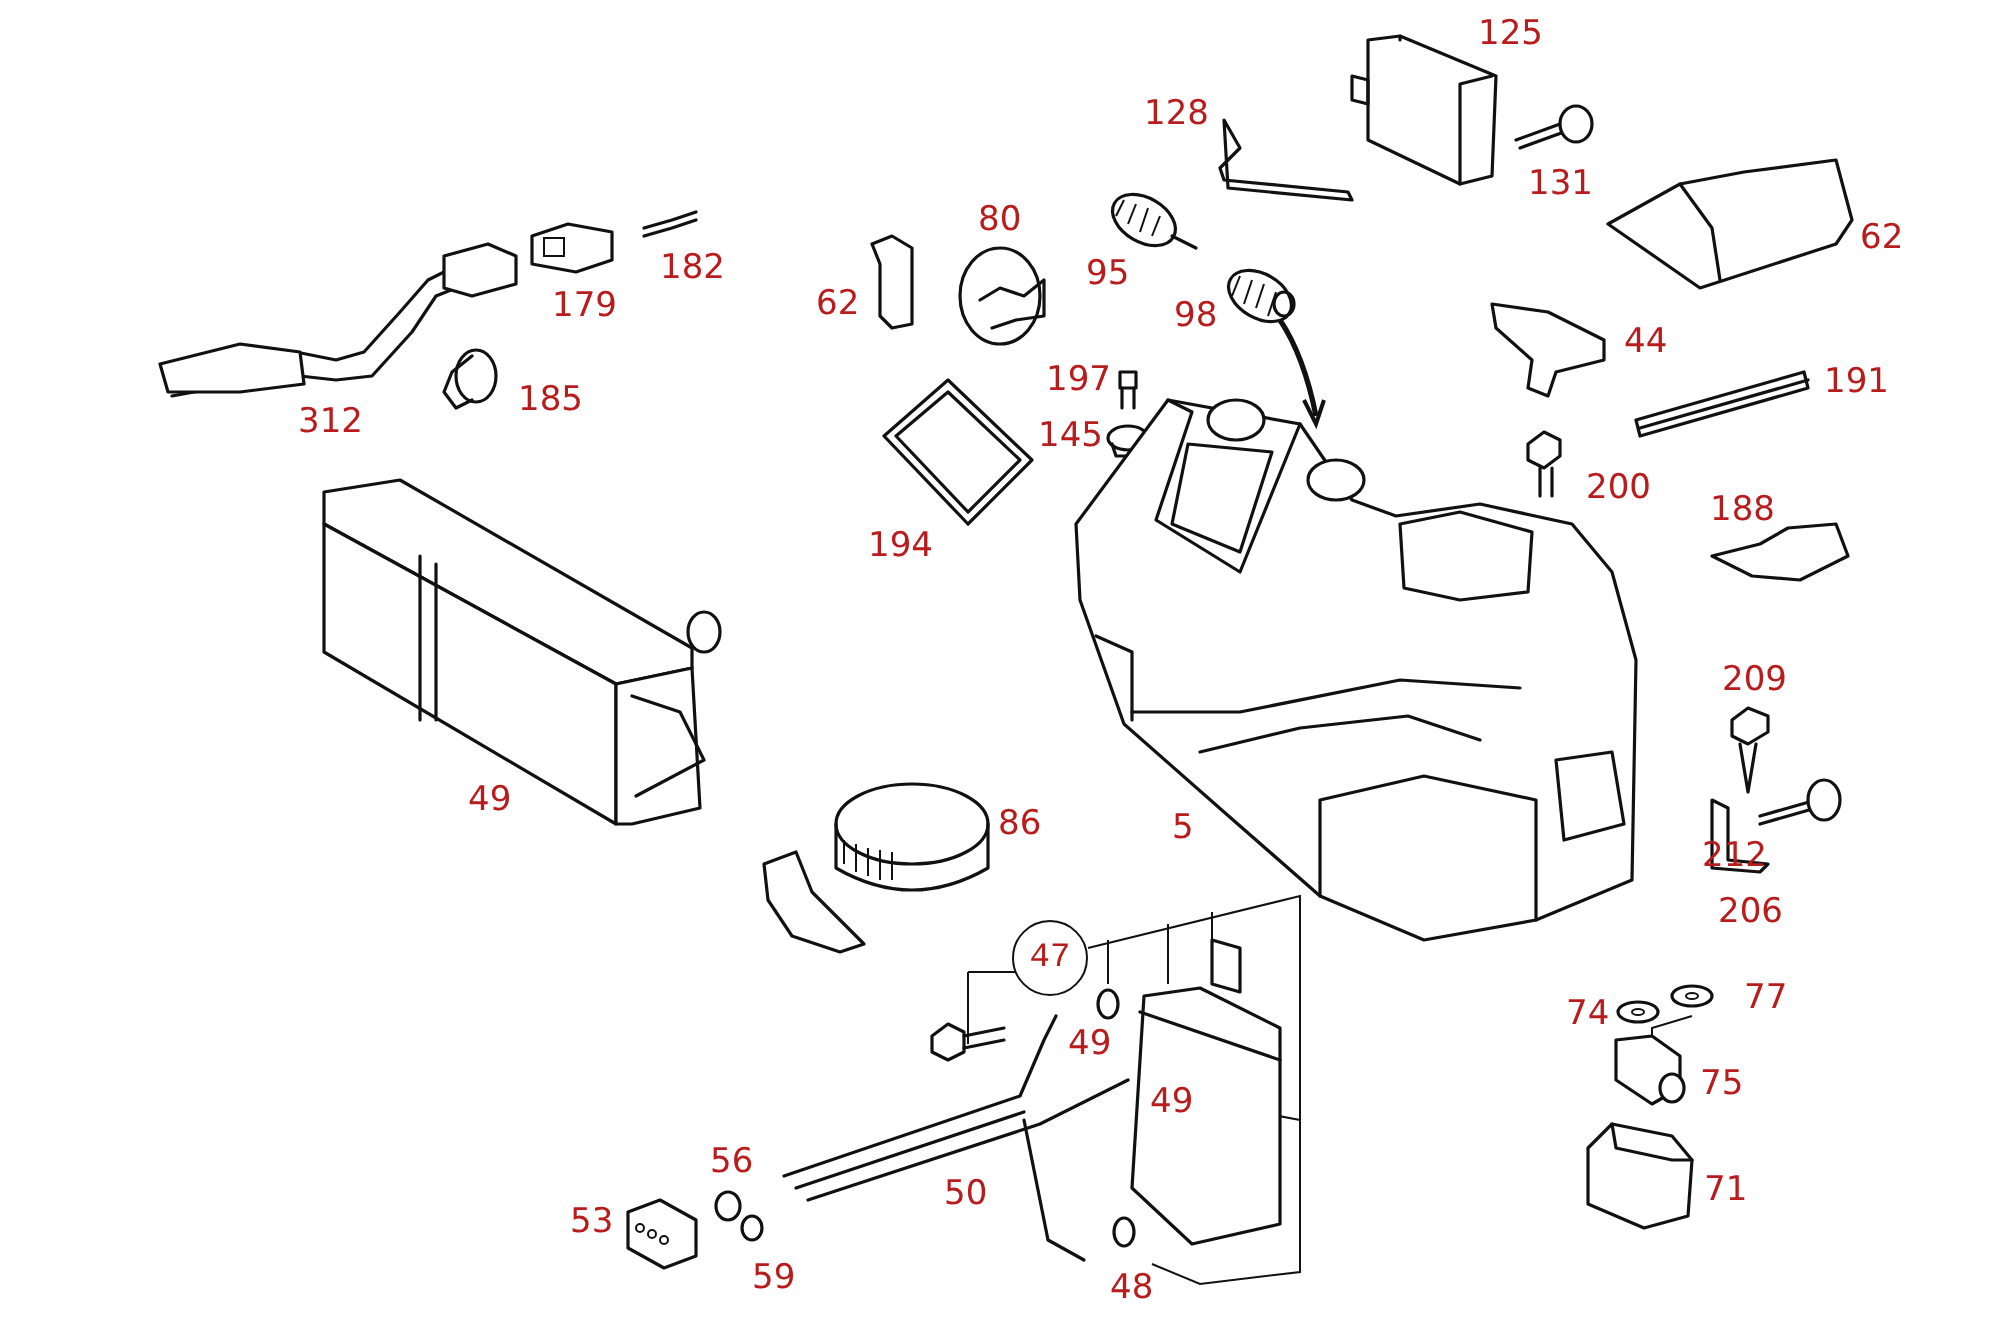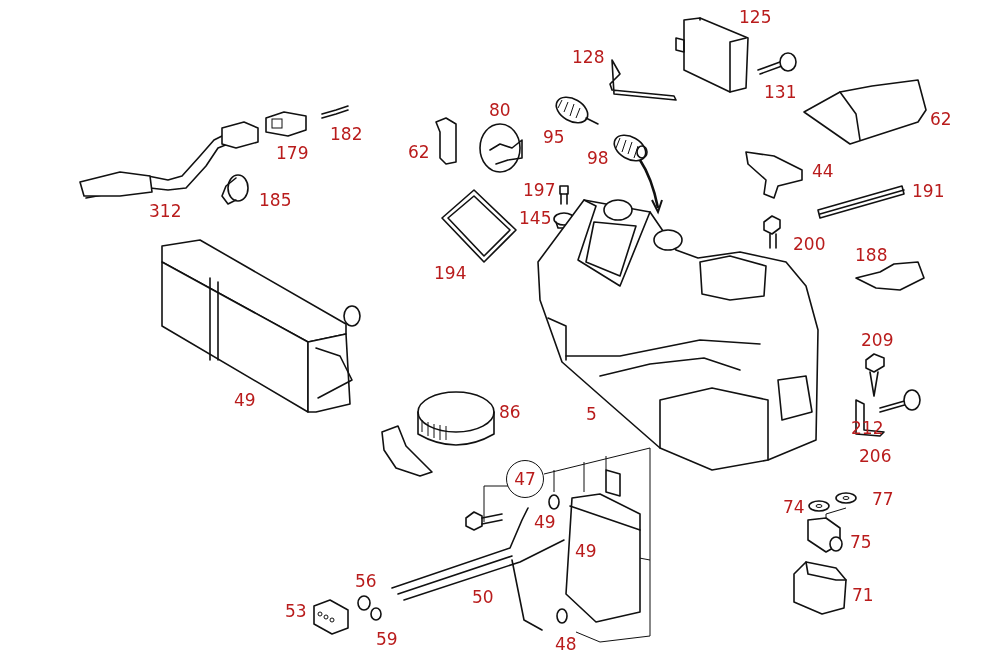--- a/index.html
+++ b/index.html
@@ -2,21 +2,21 @@
 <html><head>
 <meta charset="utf-8">
 <style>
   html,body{margin:0;padding:0;background:#fff;}
   #stage{position:relative;width:1000px;height:664px;overflow:hidden;background:#fff;font-family:"DejaVu Sans","Liberation Sans",sans-serif;}
   svg{position:absolute;left:0;top:0;}
   .ln{fill:none;stroke:#111;stroke-width:1.6;stroke-linejoin:round;stroke-linecap:round;}
   .lnf{fill:#fff;stroke:#111;stroke-width:1.6;stroke-linejoin:round;}
   .thin{fill:none;stroke:#111;stroke-width:1;}
   .lbl{position:absolute;font-size:17px;color:#b91c1c;line-height:1;white-space:nowrap;}
-  .circ{position:absolute;width:36px;height:36px;border:1.6px solid #111;border-radius:50%;font-size:17px;display:flex;align-items:center;justify-content:center;}
+  .circ{position:absolute;width:36px;height:36px;border:1.6px solid #111;border-radius:50%;font-size:17px;display:flex;align-items:center;justify-content:center;font-family:Liberation Mono, monospace;}
 </style>
 </head>
 <body>
 
 <div id="stage">
 <svg width="1000" height="664" viewBox="0 0 1000 664">
 
   <g>
     <path class="ln" d="M82,188 L104,183 L122,178 L148,176 L168,180 L182,176 L200,156 L214,140 L226,134"></path>
     <path class="ln" d="M86,198 L108,194 L128,190 L150,188 L168,190 L186,188 L206,166 L218,148 L228,144"></path>

